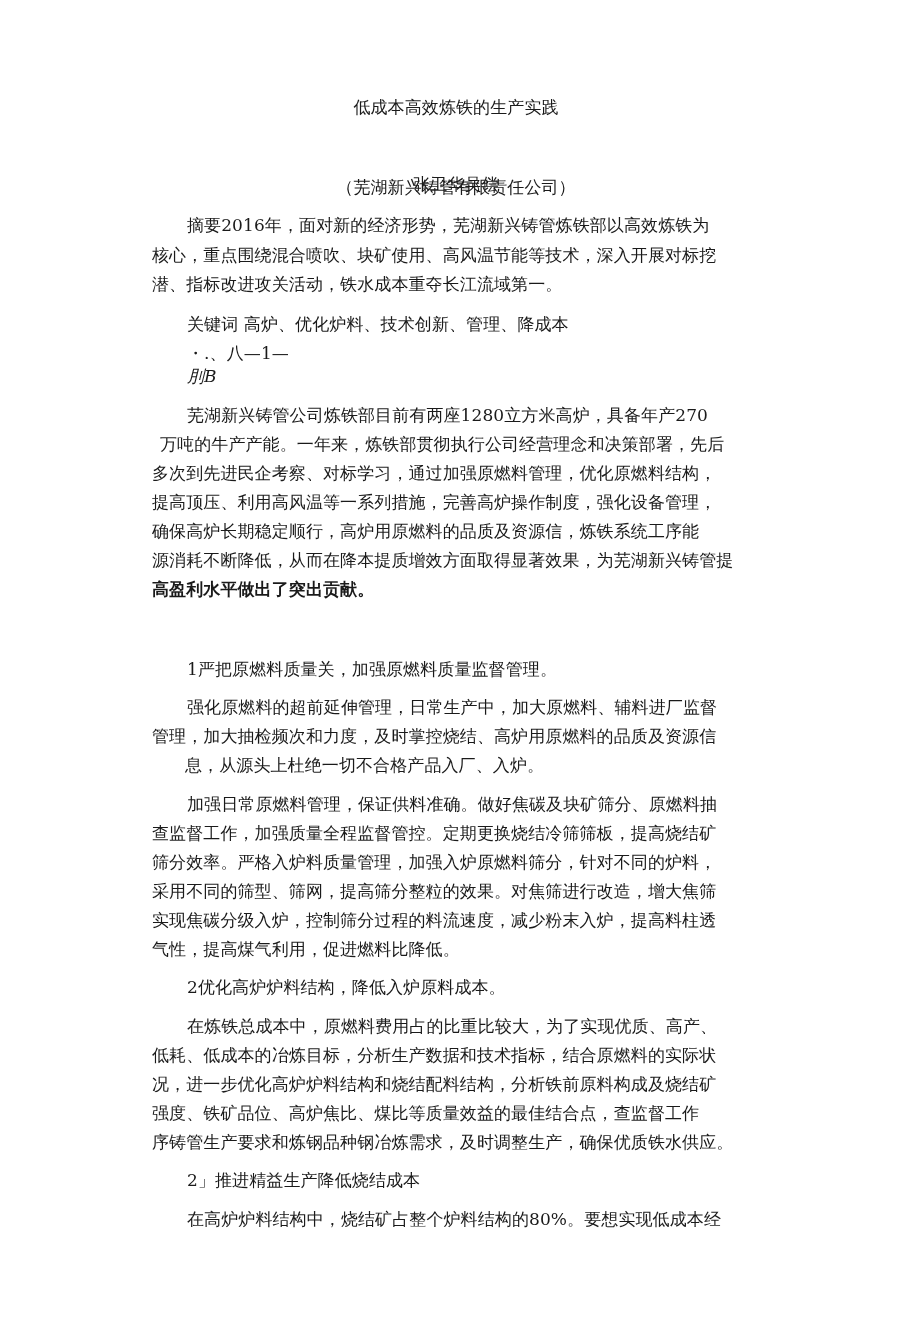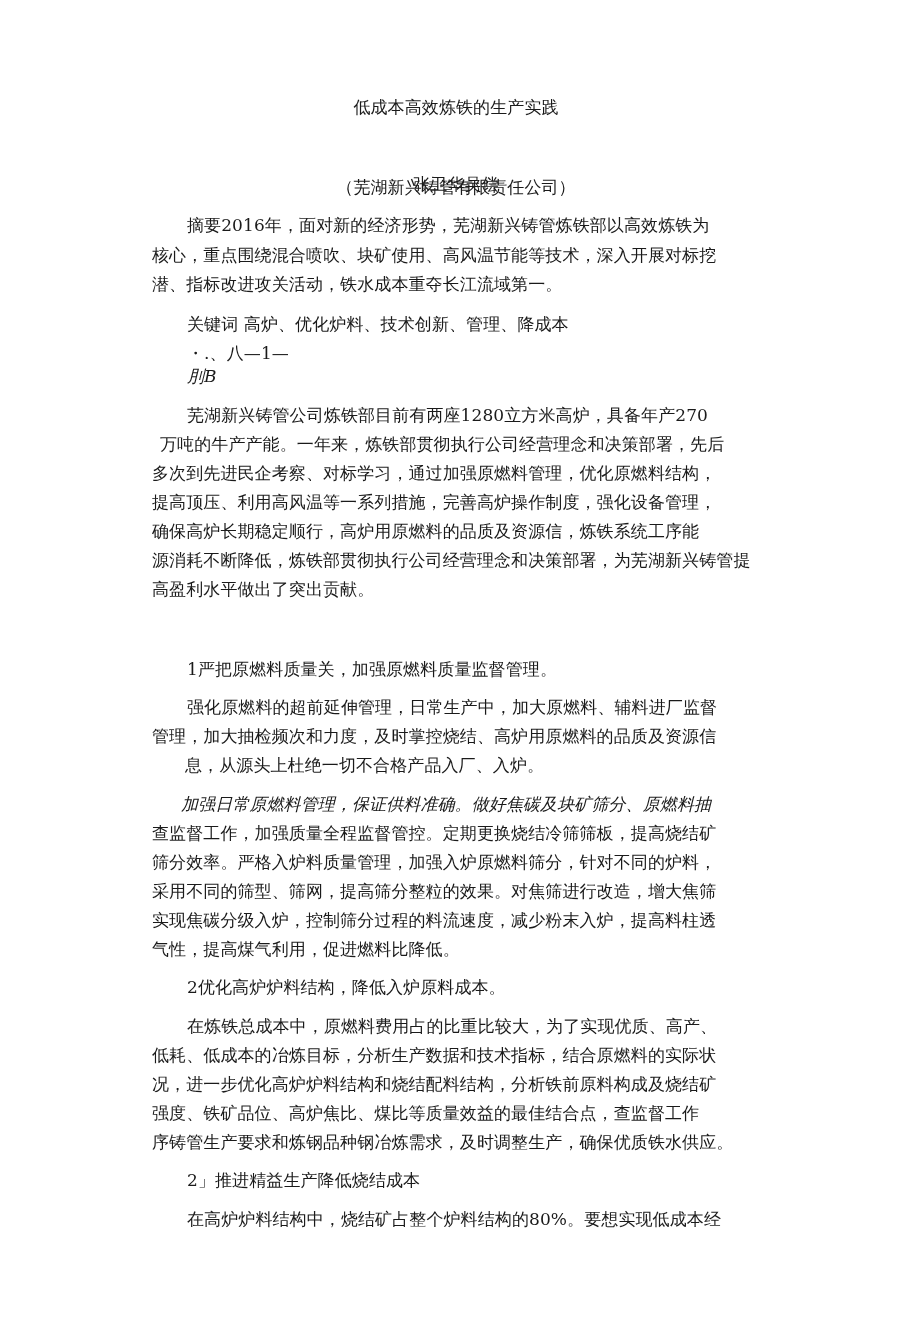--- a/index.html
+++ b/index.html
@@ -26,34 +26,34 @@
   <div class="line" style="left:187px; top:314px;">关键词  高炉、优化炉料、技术创新、管理、降成本</div>
   <div class="line" style="left:187px; top:343px;">・.、八—1—</div>
   <div class="line" style="left:187px; top:366px;font-style:italic;">刖B</div>
 
   <div>
     <div class="line" style="left:187px; top:405px;">芜湖新兴铸管公司炼铁部目前有两座1280立方米高炉，具备年产270</div>
     <div class="line" style="left:152px; top:434px;margin-left:8px;">万吨的牛产产能。一年来，炼铁部贯彻执行公司经营理念和决策部署，先后</div>
     <div class="line" style="left:152px; top:463px;">多次到先进民企考察、对标学习，通过加强原燃料管理，优化原燃料结构，</div>
     <div class="line" style="left:152px; top:492px;">提高顶压、利用高风温等一系列措施，完善高炉操作制度，强化设备管理，</div>
     <div class="line" style="left:152px; top:521px;">确保高炉长期稳定顺行，高炉用原燃料的品质及资源信，炼铁系统工序能</div>
-    <div class="line" style="left:152px; top:550px;">源消耗不断降低，炼铁部贯彻执行公司经营理念和决策部署，为芜湖新兴铸管提</div>
-    <div class="line" style="left:152px; top:579px;">高盈利水平做出了突出贡献。</div>
+    <div class="line" style="left:152px; top:550px;">源消耗不断降低，从而在降本提质增效方面取得显著效果，为芜湖新兴铸管提</div>
+    <div class="line" style="left:152px; top:579px;font-weight:bold;">高盈利水平做出了突出贡献。</div>
   </div>
 
   <div class="line" style="left:187px; top:659px;">1严把原燃料质量关，加强原燃料质量监督管理。</div>
 
   <div>
     <div class="line" style="left:187px; top:697px;">强化原燃料的超前延伸管理，日常生产中，加大原燃料、辅料进厂监督</div>
     <div class="line" style="left:152px; top:726px;">管理，加大抽检频次和力度，及时掌控烧结、高炉用原燃料的品质及资源信</div>
     <div class="line" style="left:152px; top:755px;margin-left:33px;">息，从源头上杜绝一切不合格产品入厂、入炉。</div>
   </div>
 
   <div>
-    <div class="line" style="left:181px; top:794px;font-style:italic;">加强日常原燃料管理，保证供料准确。做好焦碳及块矿筛分、原燃料抽</div>
+    <div class="line" style="left:187px; top:794px;">加强日常原燃料管理，保证供料准确。做好焦碳及块矿筛分、原燃料抽</div>
     <div class="line" style="left:152px; top:823px;">查监督工作，加强质量全程监督管控。定期更换烧结冷筛筛板，提高烧结矿</div>
     <div class="line" style="left:152px; top:852px;">筛分效率。严格入炉料质量管理，加强入炉原燃料筛分，针对不同的炉料，</div>
     <div class="line" style="left:152px; top:881px;">采用不同的筛型、筛网，提高筛分整粒的效果。对焦筛进行改造，增大焦筛</div>
     <div class="line" style="left:152px; top:910px;">实现焦碳分级入炉，控制筛分过程的料流速度，减少粉末入炉，提高料柱透</div>
     <div class="line" style="left:152px; top:939px;">气性，提高煤气利用，促进燃料比降低。</div>
   </div>
 
   <div class="line" style="left:187px; top:977px;">2优化高炉炉料结构，降低入炉原料成本。</div>
 
   <div>

